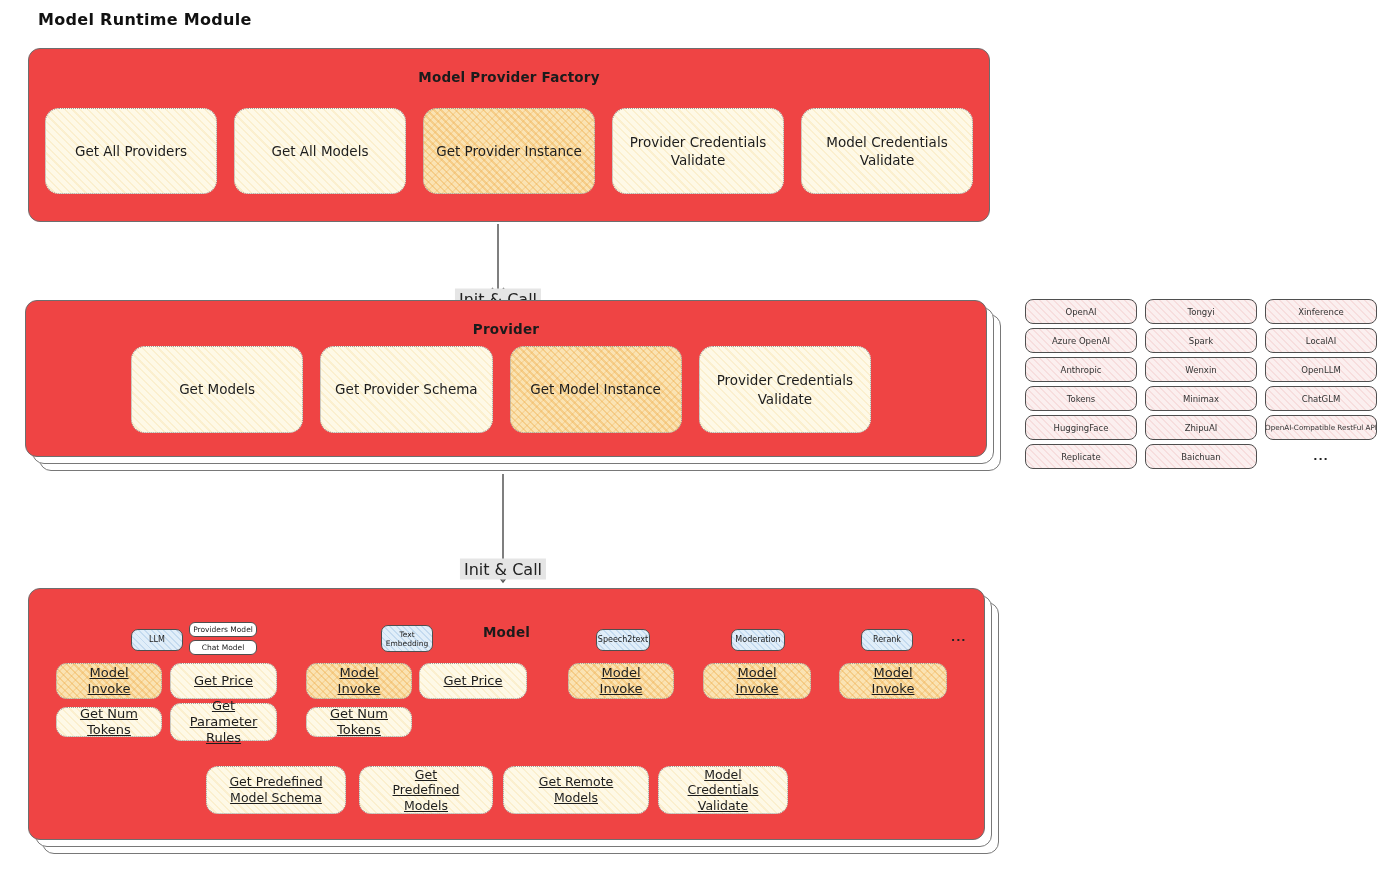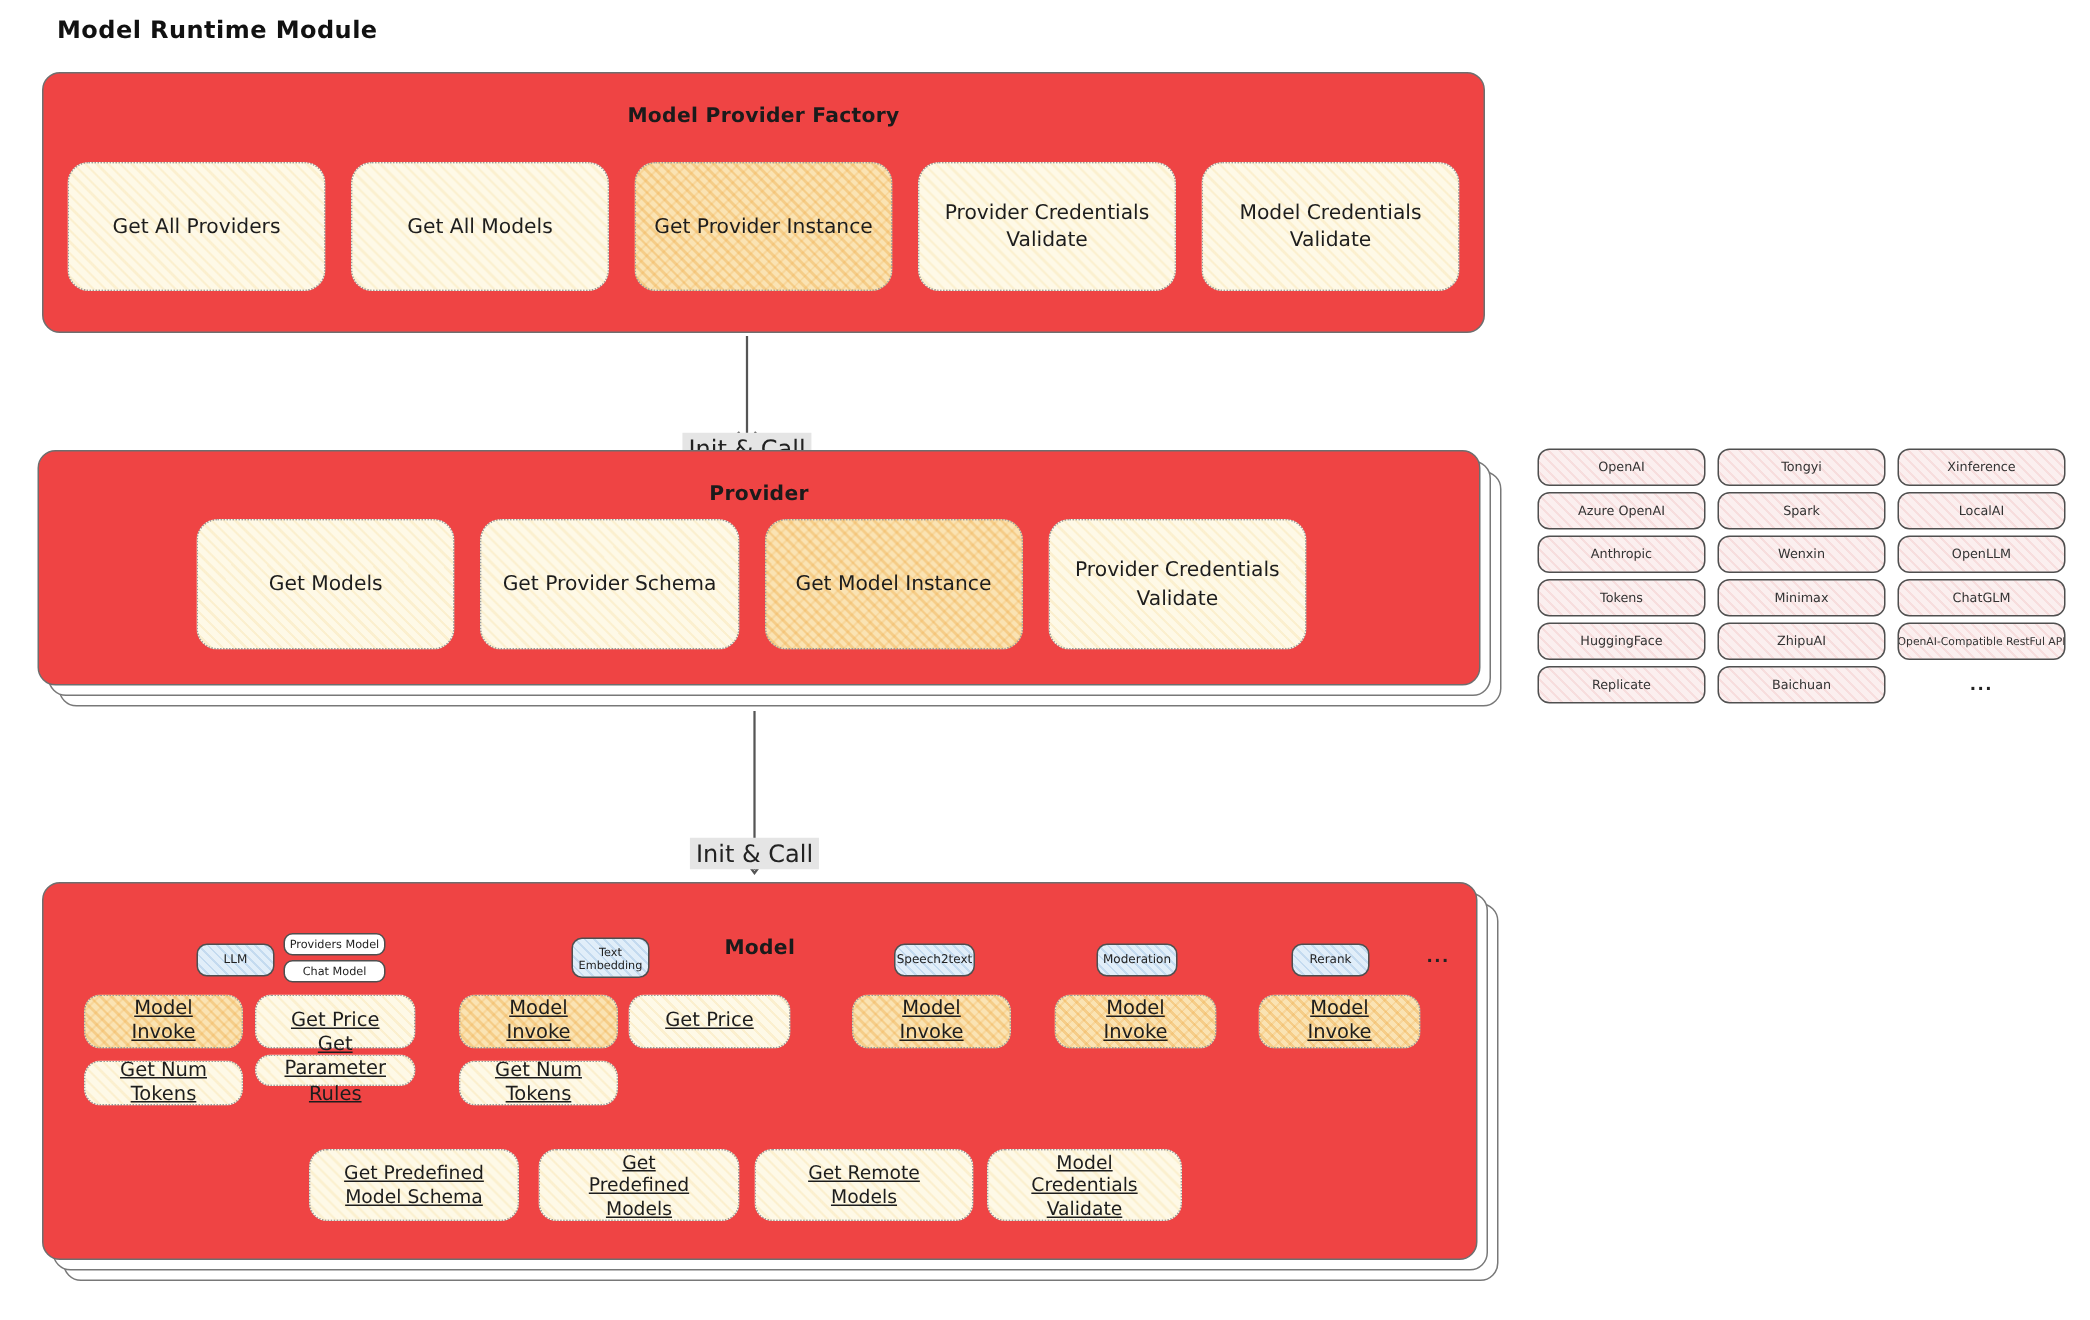--- a/index.html
+++ b/index.html
@@ -170,21 +170,21 @@
 
     <div class="op hl" style="left:27px;top:74px;width:106px;height:36px;">Model Invoke</div>
     <div class="op" style="left:141px;top:74px;width:107px;height:36px;">Get Price</div>
     <div class="op hl" style="left:277px;top:74px;width:106px;height:36px;">Model Invoke</div>
     <div class="op" style="left:390px;top:74px;width:108px;height:36px;">Get Price</div>
     <div class="op hl" style="left:539px;top:74px;width:106px;height:36px;">Model Invoke</div>
     <div class="op hl" style="left:674px;top:74px;width:108px;height:36px;">Model Invoke</div>
     <div class="op hl" style="left:810px;top:74px;width:108px;height:36px;">Model Invoke</div>
 
     <div class="op" style="left:27px;top:118px;width:106px;height:30px;">Get Num Tokens</div>
-    <div class="op" style="left:141px;top:114px;width:107px;height:21px;">Get Parameter Rules</div>
+    <div class="op" style="left:141px;top:114px;width:107px;height:38px;">Get Parameter Rules</div>
     <div class="op" style="left:277px;top:118px;width:106px;height:30px;">Get Num Tokens</div>
 
     <div class="op bottom" style="left:177px;top:177px;width:140px;height:48px;">Get Predefined Model Schema</div>
     <div class="op bottom" style="left:330px;top:177px;width:134px;height:48px;">Get Predefined Models</div>
     <div class="op bottom" style="left:474px;top:177px;width:146px;height:48px;">Get Remote Models</div>
     <div class="op bottom" style="left:629px;top:177px;width:130px;height:48px;">Model Credentials Validate</div>
   </section>
 
 </div>
 

